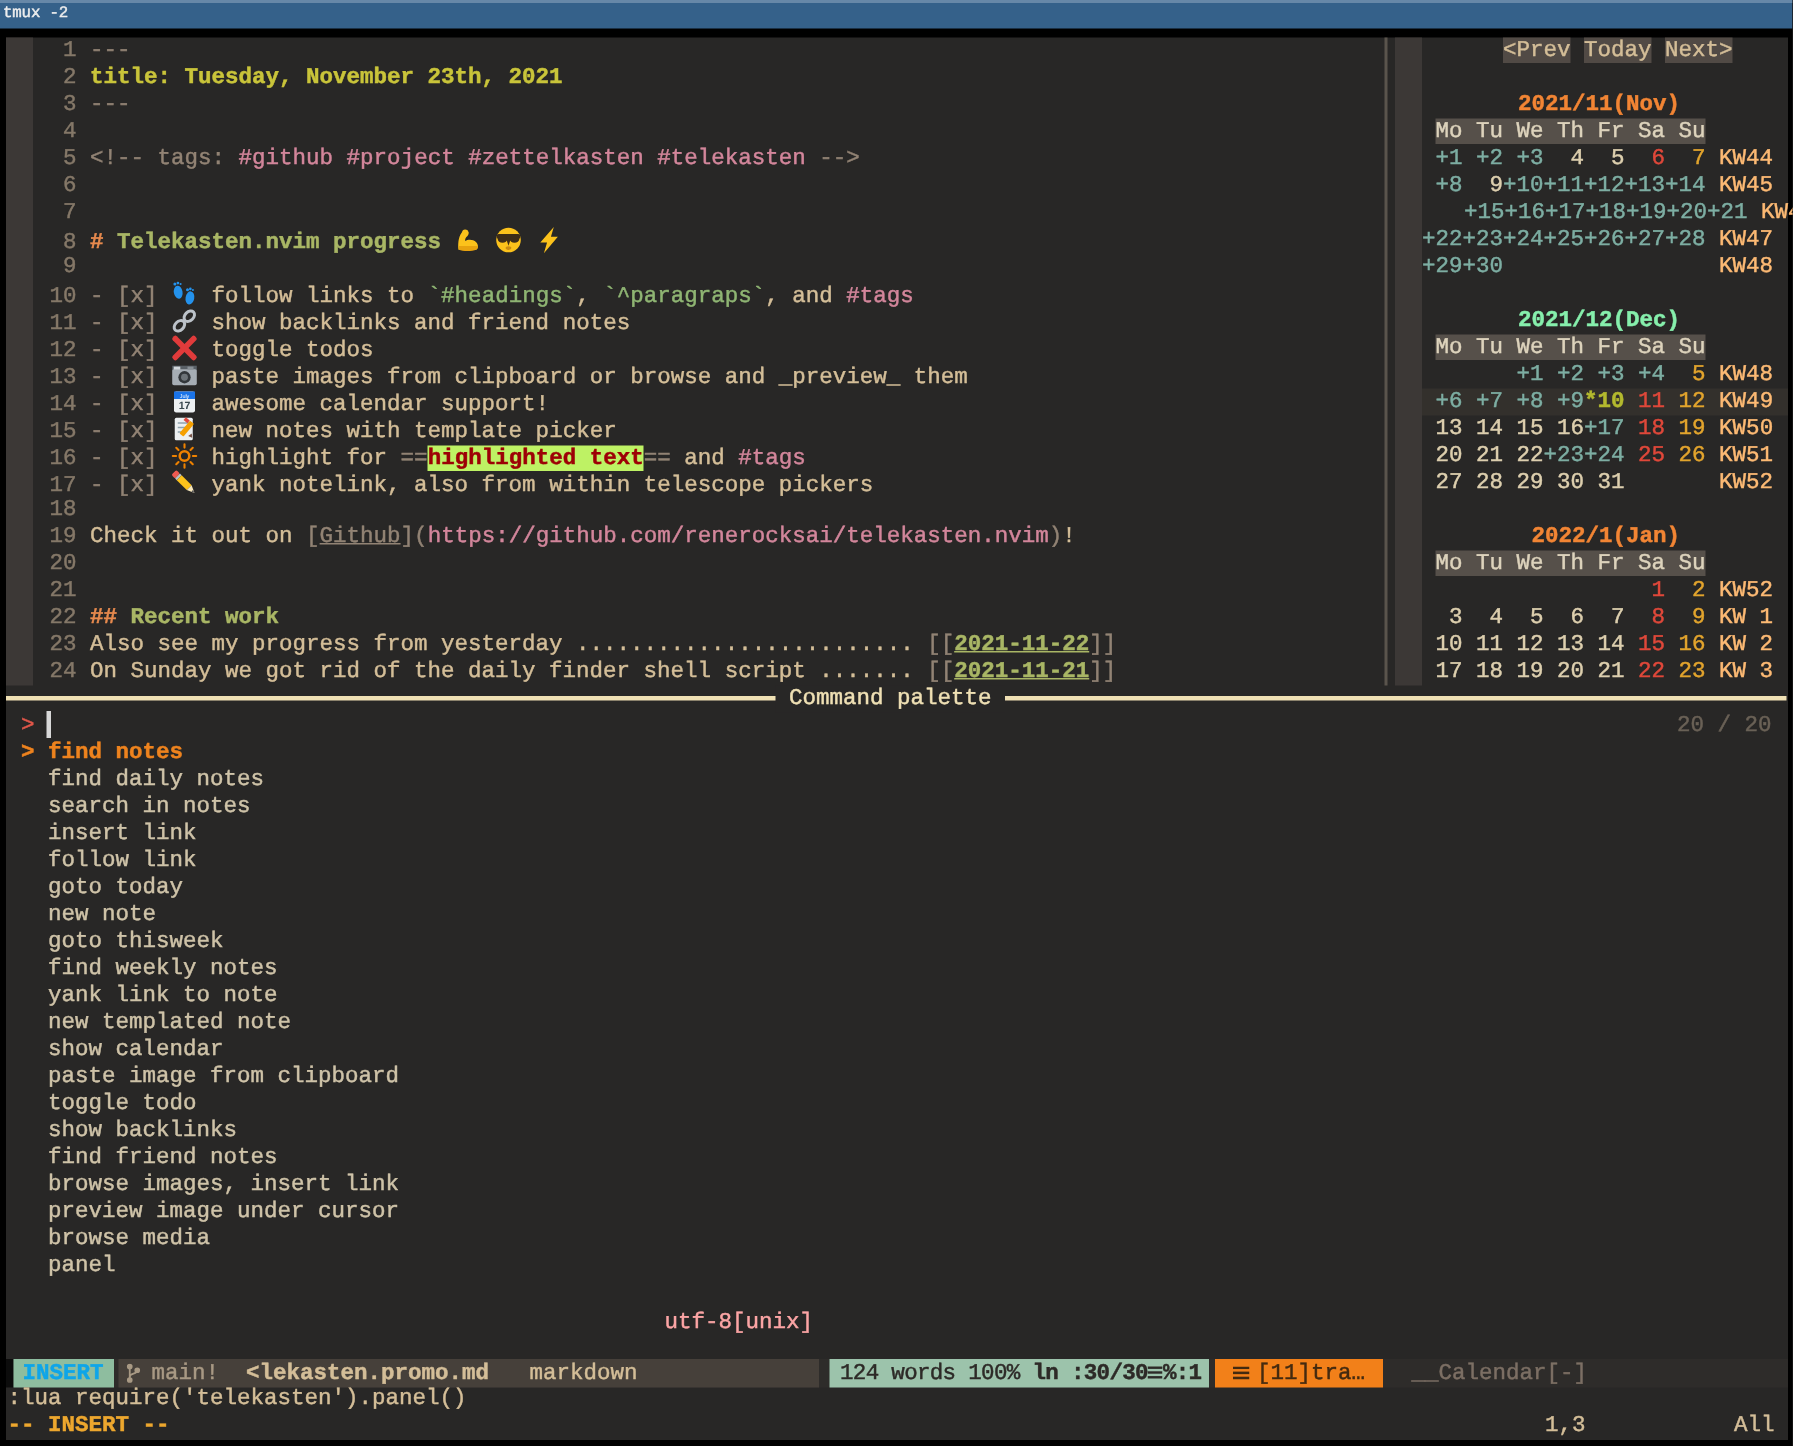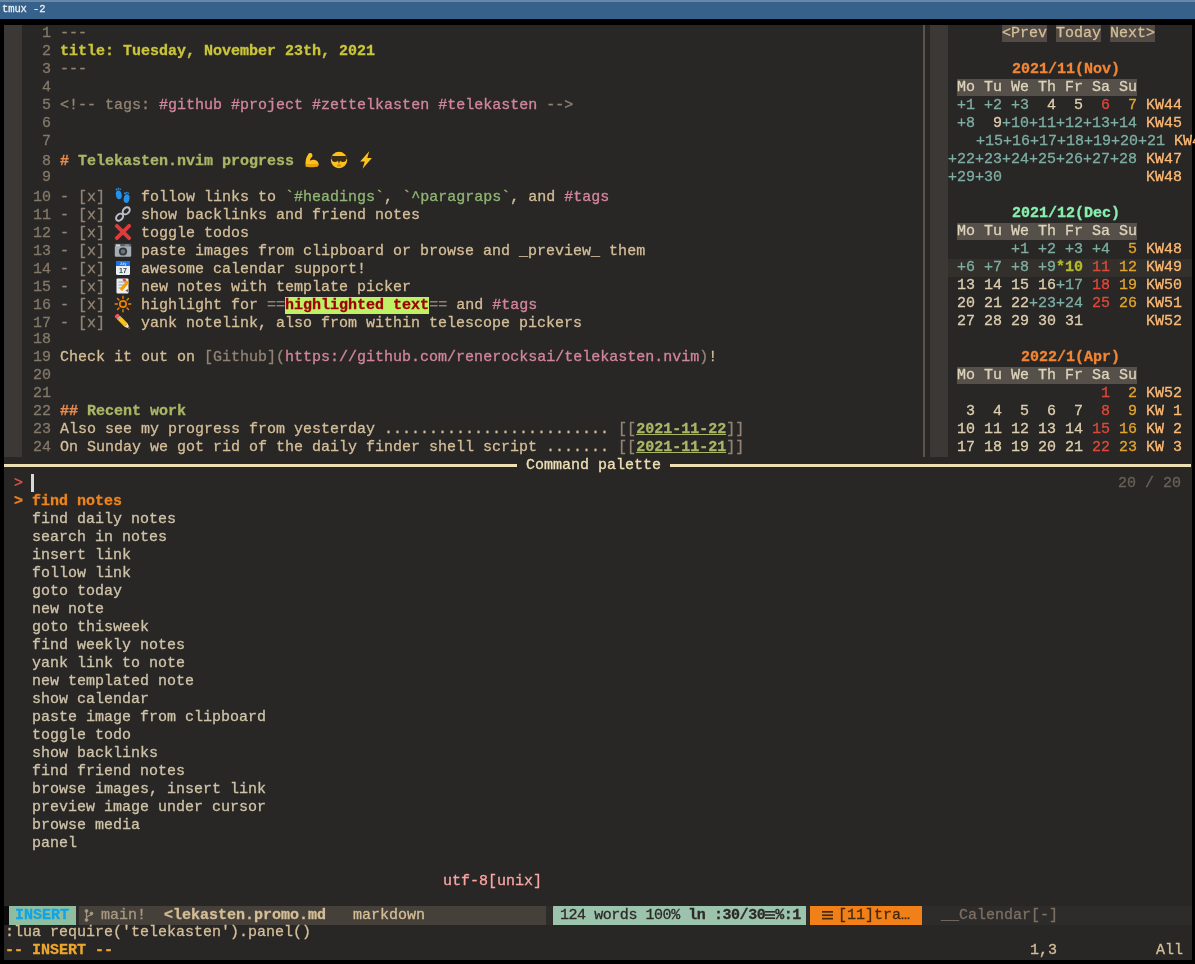--- a/index.html
+++ b/index.html
@@ -116,21 +116,21 @@
 <div class="r lnum" style="left:33px;top:313px">17 <span class="gy">- [x] </span><svg class="e" viewBox="0 0 18 18">
       <g transform="rotate(-45 9 9)">
         <rect x="6.7" y="-1" width="4.6" height="3.4" rx="1" fill="#ee5951"></rect>
         <rect x="6.7" y="2.4" width="4.6" height="1.6" fill="#b8bfc4"></rect>
         <rect x="6.7" y="4" width="4.6" height="9.4" fill="#fcc21b"></rect>
         <path d="M6.7 13.4h4.6L9 18.4z" fill="#f6e7bd"></path>
         <path d="M8.3 16.3 9 18.4l.7-2.1z" fill="#4a4a52"></path>
       </g>
     </svg> <span class="fg">yank notelink, also from within telescope pickers</span></div>
 <div class="r lnum" style="left:33px;top:331px">18</div>
-<div class="r lnum" style="left:33px;top:349px">19 <span class="fg">Check it out on </span><span class="gy">[<span style="">Github</span>](</span><span class="pk">https://github.com/renerocksai/telekasten.nvim</span><span class="gy">)</span><span class="fg">!</span></div>
+<div class="r lnum" style="left:33px;top:349px">19 <span class="fg">Check it out on </span><span class="gy">[<span style="text-decoration:underline">Github</span>](</span><span class="pk">https://github.com/renerocksai/telekasten.nvim</span><span class="gy">)</span><span class="fg">!</span></div>
 <div class="r lnum" style="left:33px;top:367px">20</div>
 <div class="r lnum" style="left:33px;top:385px">21</div>
 <div class="r lnum" style="left:33px;top:403px">22 <span class="or b">## </span><span class="gn b">Recent work</span></div>
 <div class="r lnum" style="left:33px;top:421px">23 <span class="fg">Also see my progress from yesterday ......................... </span><span class="gy">[[</span><span class="gn b" style="text-decoration:underline">2021-11-22</span><span class="gy">]]</span></div>
 <div class="r lnum" style="left:33px;top:439px">24 <span class="fg">On Sunday we got rid of the daily finder shell script ....... </span><span class="gy">[[</span><span class="gn b" style="text-decoration:underline">2021-11-21</span><span class="gy">]]</span></div>
 
 <div class="r" style="left:1002px;top:25px"><span class="btn">&lt;Prev</span></div>
 <div class="r" style="left:1056px;top:25px"><span class="btn">Today</span></div>
 <div class="r" style="left:1110px;top:25px"><span class="btn">Next&gt;</span></div>
 
@@ -144,21 +144,21 @@
 
 <div class="r b" style="left:1012px;top:205px;color:#86efac">2021/12(Dec)</div>
 <div class="r" style="left:957px;top:223px"><span class="hdr">Mo Tu We Th Fr Sa Su</span></div>
 <div class="r" style="left:948px;top:241px">      <span class="aq"> +1 +2 +3 +4</span><span class="ye">  5</span><span class="kw"> KW48</span></div>
 <div style="position:absolute;left:948px;top:259px;width:244px;height:18px;background:#33302c"></div>
 <div class="r" style="left:948px;top:259px"><span class="aq"> +6 +7 +8 +9</span><span class="td b">*10</span><span class="rd"> 11</span><span class="ye"> 12</span><span class="kw"> KW49</span></div>
 <div class="r" style="left:948px;top:277px"><span class="wh"> 13 14 15 16</span><span class="aq">+17</span><span class="rd"> 18</span><span class="ye"> 19</span><span class="kw"> KW50</span></div>
 <div class="r" style="left:948px;top:295px"><span class="wh"> 20 21 22</span><span class="aq">+23+24</span><span class="rd"> 25</span><span class="ye"> 26</span><span class="kw"> KW51</span></div>
 <div class="r" style="left:948px;top:313px"><span class="wh"> 27 28 29 30 31</span>      <span class="kw"> KW52</span></div>
 
-<div class="r b" style="left:1021px;top:349px;color:#f28534">2022/1(Apr)</div>
+<div class="r b" style="left:1021px;top:349px;color:#f28534">2022/1(Jan)</div>
 <div class="r" style="left:957px;top:367px"><span class="hdr">Mo Tu We Th Fr Sa Su</span></div>
 <div class="r" style="left:948px;top:385px">               <span class="rd">  1</span><span class="ye">  2</span><span class="kw"> KW52</span></div>
 <div class="r" style="left:948px;top:403px"><span class="wh">  3  4  5  6  7</span><span class="rd">  8</span><span class="ye">  9</span><span class="kw"> KW 1</span></div>
 <div class="r" style="left:948px;top:421px"><span class="wh"> 10 11 12 13 14</span><span class="rd"> 15</span><span class="ye"> 16</span><span class="kw"> KW 2</span></div>
 <div class="r" style="left:948px;top:439px"><span class="wh"> 17 18 19 20 21</span><span class="rd"> 22</span><span class="ye"> 23</span><span class="kw"> KW 3</span></div>
 
 <div style="position:absolute;left:4px;top:464px;width:1187px;height:3px;background:#efe0b4"></div>
 <div class="r" style="left:517px;top:457px;background:#282726;color:#efe0b4"> Command palette </div>
 <div class="r" style="left:14px;top:475px;color:#e2574a">&gt;</div>
 <div style="position:absolute;left:31px;top:474px;width:3px;height:18px;background:#d8d8d8"></div>

